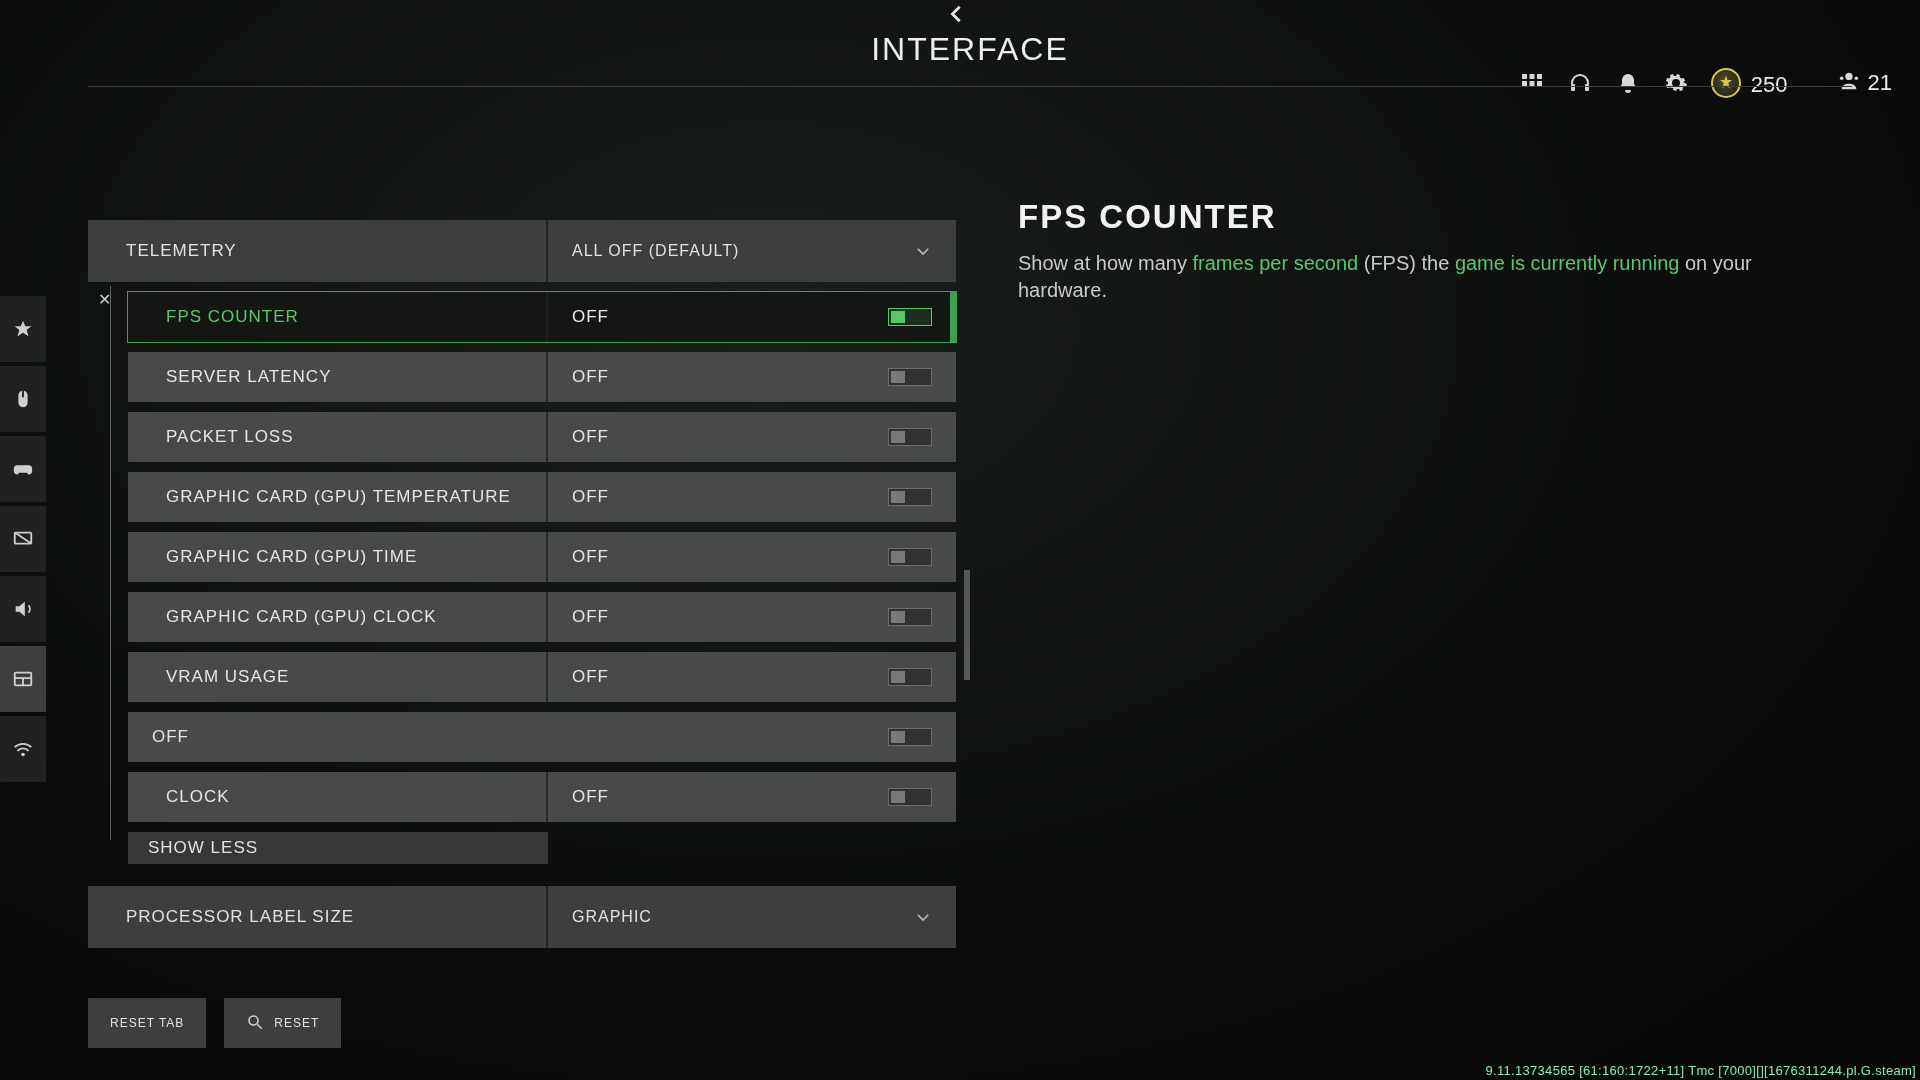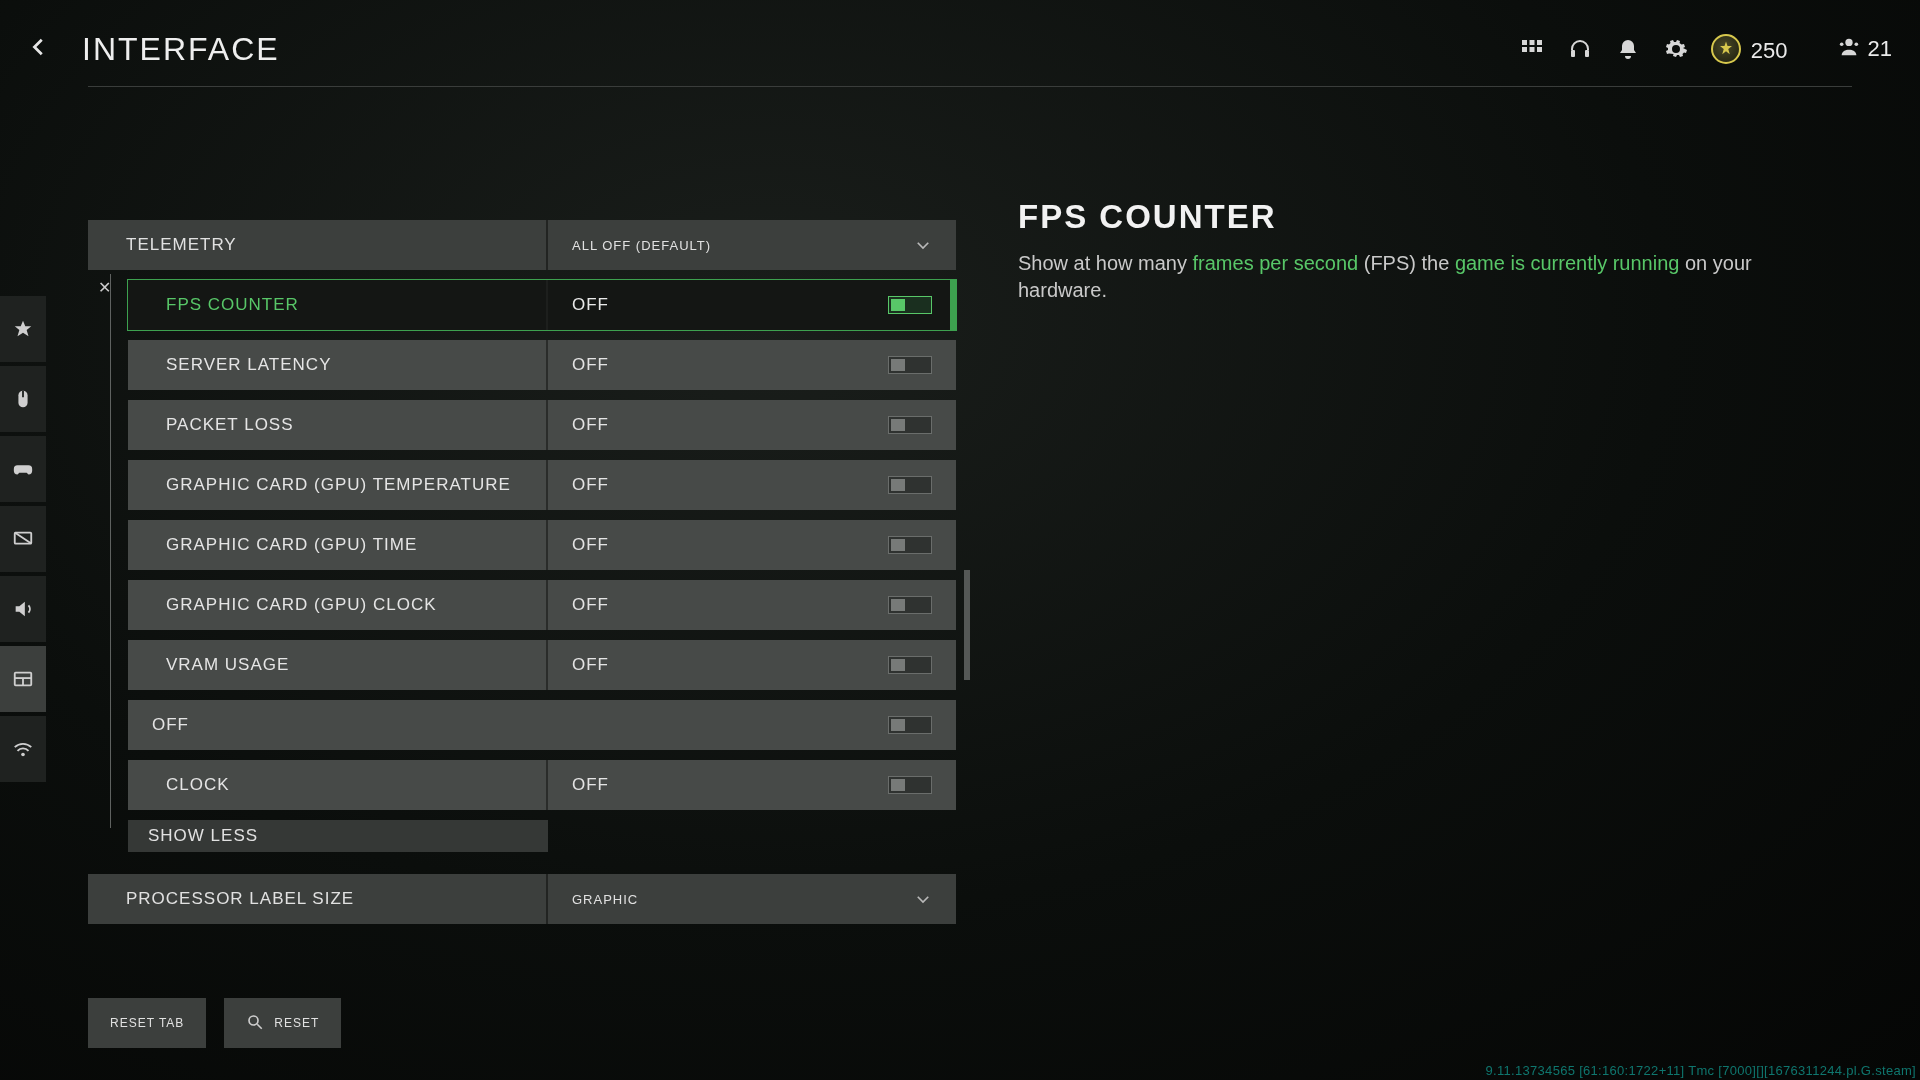--- a/index.html
+++ b/index.html
@@ -17,20 +17,21 @@
   }
 
   
   .header {
     position: absolute;
     top: 0; left: 0; right: 0;
     height: 98px;
     display: flex;
     align-items: center;
     padding: 0 28px 0 22px;
+    flex-direction: column;
   }
   .back-btn {
     width: 34px; height: 34px;
     display: flex; align-items: center; justify-content: center;
     cursor: pointer;
     color: #e6e6e6;
   }
   .back-btn svg { width: 22px; height: 22px; stroke: #e6e6e6; stroke-width: 3; fill: none; }
   .header-title {
     margin-left: 26px;
@@ -83,38 +84,38 @@
   .side-item svg { width:22px; height:22px; fill:#cfcfcf; }
 
   
   .pane-wrap {
     position: absolute;
     left: 88px; top: 220px;
     width: 868px;
   }
   .row {
     display:flex;
-    height: 50px;
+    height: 62px;
     margin-bottom: 10px;
     background:#3c3f3d;
   }
   .row .cell-label {
     flex: 0 0 460px;
     display:flex; align-items:center;
     padding-left: 38px;
     border-right: 2px solid #222422;
     font-size: 17px;
     letter-spacing: 1px;
     color:#e1e1e1;
   }
   .row .cell-value {
     flex: 1;
     display:flex; align-items:center;
     padding: 8px 24px;
-    font-size: 13px;
+    font-size: 16px;
     letter-spacing: 1px;
     color:#e1e1e1;
     position:relative;
   }
   .row.dropdown .chevron {
     margin-left:auto;
     width:18px; height:18px;
   }
   .row.dropdown .chevron svg { width:18px; height:18px; stroke:#b9b9b9; stroke-width:2.2; fill:none; }
 
@@ -251,21 +252,21 @@
     cursor:pointer;
     gap:10px;
   }
   .btn svg{ width:18px; height:18px; stroke:#cfcfcf; stroke-width:2.2; fill:none; }
 
   
   .build{
     position:absolute;
     right:4px; bottom:2px;
     font-size:13px;
-    color:#0f766e;
+    color:#86efac;
     letter-spacing:0.3px;
   }
 </style>
 </head>
 <body>
 
 <div class="header">
   <div class="back-btn">
     <span>
       <svg viewBox="0 0 24 24">

